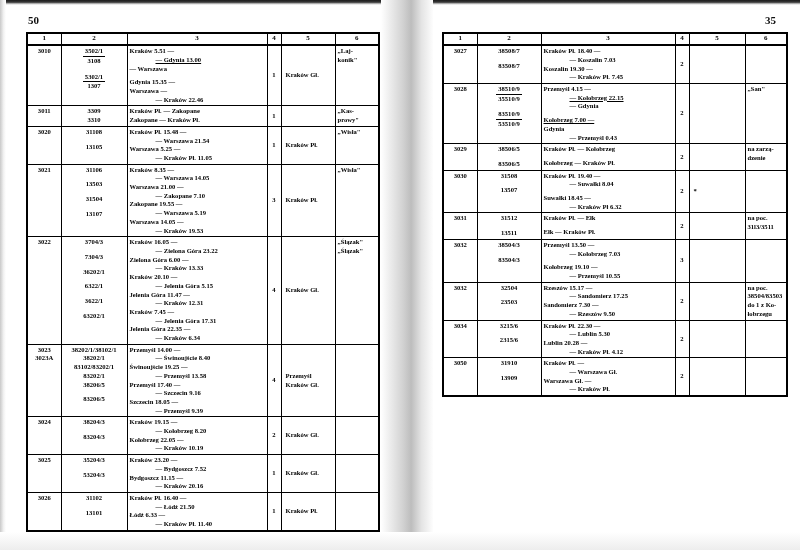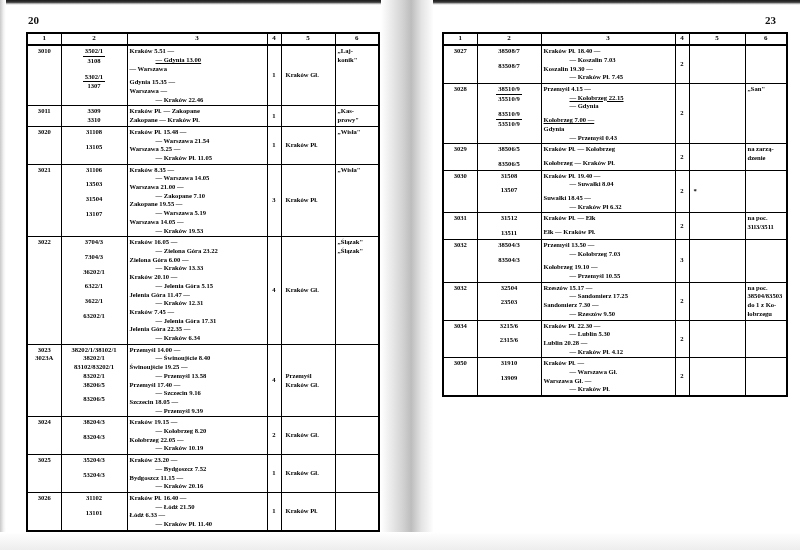--- a/index.html
+++ b/index.html
@@ -73,21 +73,21 @@
 
   .note{display:block;white-space:nowrap;}
 </style>
 </head>
 <body>
 
 <div id="top-band"></div>
 <div id="left-band"></div>
 
 <div class="page" id="page-left">
-  <div class="folio" id="folio-left">20</div>
+  <div class="folio" id="folio-left">50</div>
   <table class="tt" id="tbl-left">
     <colgroup>
       <col style="width:34px">
         <col style="width:66px">
         <col style="width:140px">
       <col style="width:14px">
         <col style="width:54px">
         <col style="width:44px">
     </colgroup>
     <thead>
@@ -320,21 +320,21 @@
           </td>
           <td class="c6"></td>
         </tr>
       </tbody>
   </table>
 </div>
 
 <div id="gutter"></div>
 
 <div class="page" id="page-right">
-  <div class="folio" id="folio-right">23</div>
+  <div class="folio" id="folio-right">35</div>
   <table class="tt" id="tbl-right">
     <colgroup>
       <col style="width:34px">
         <col style="width:64px">
         <col style="width:134px">
       <col style="width:14px">
         <col style="width:56px">
         <col style="width:42px">
     </colgroup>
     <thead>

